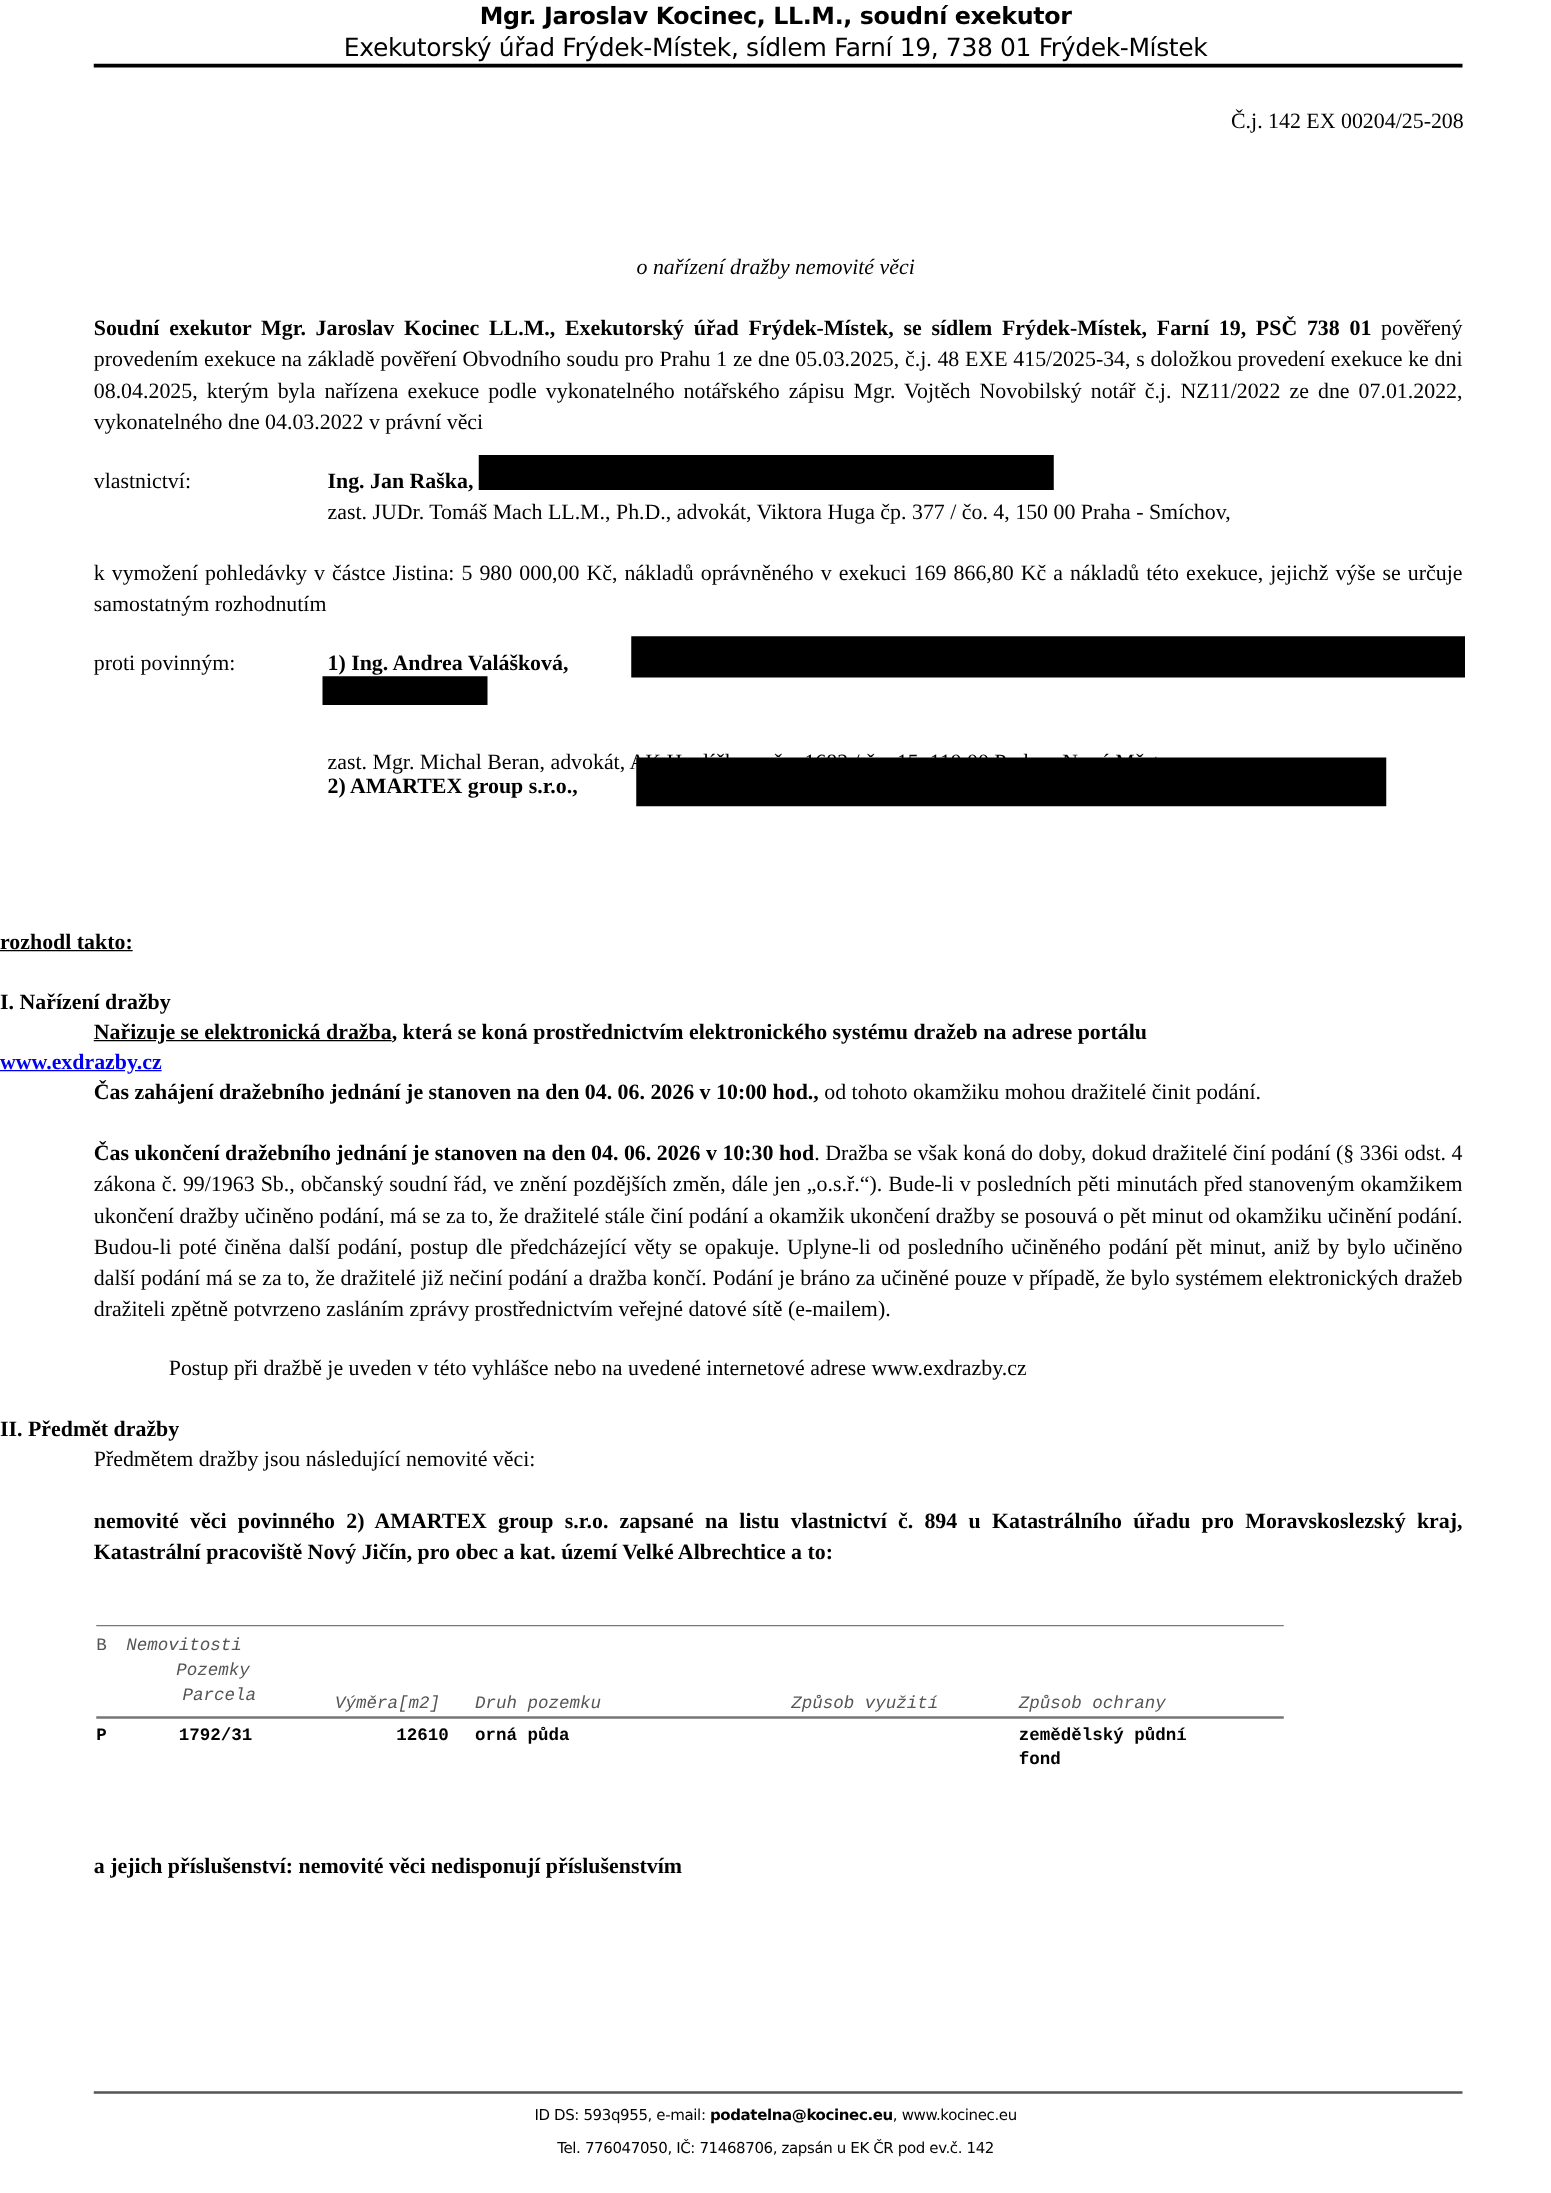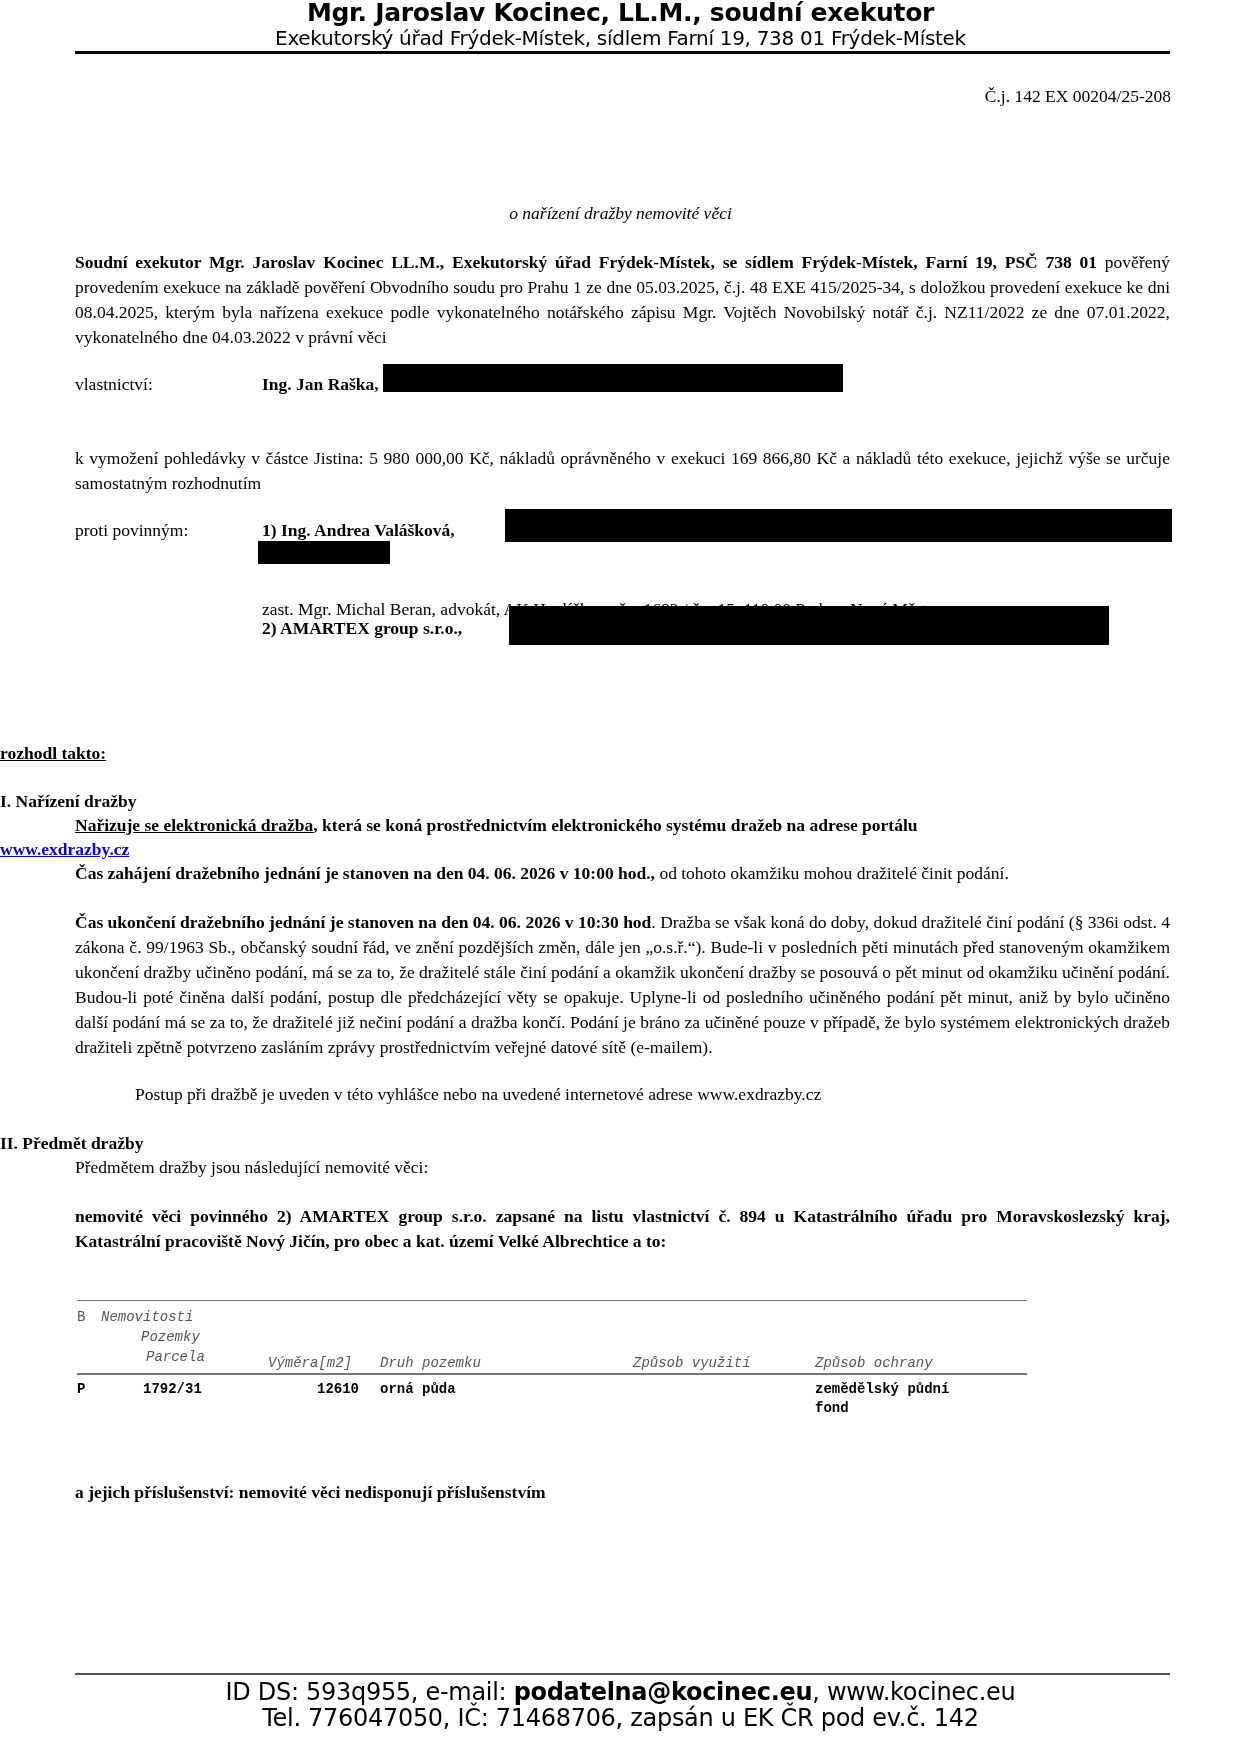--- a/index.html
+++ b/index.html
@@ -1,40 +1,40 @@
 <!DOCTYPE html>
 <html><head>
 <meta charset="utf-8">
 <style>
   html, body { margin: 0; padding: 0; background: #ffffff; }
   body { width: 1241px; height: 1754px; position: relative; overflow: hidden; color: #000; }
   .page { position: absolute; left: 0; top: 0; width: 1241px; height: 1754px; }
   .hdr { position: absolute; left: 0; width: 1241px; text-align: center; font-family: "DejaVu Sans", sans-serif; letter-spacing: -0.3px; }
-  .hdr-name { top: 0px; font-size: 25px; font-weight: bold; line-height: 26px; }
+  .hdr-name { top: 0px; font-size: 19px; font-weight: bold; line-height: 26px; }
   .hdr-office { top: 26px; font-size: 20px; line-height: 25px; }
   .hdr-rule { position: absolute; left: 75px; width: 1095px; top: 51px; height: 3px; background: #000; }
   .serif { font-family: "Liberation Serif", serif; font-size: 17.5px; line-height: 25px; }
   .abs { position: absolute; }
   .cj { top: 84px; right: 70px; text-align: right; }
   .title { left: 0; width: 1241px; text-align: center; font-weight: bold; top: 178px; }
   .subtitle { left: 0; width: 1241px; text-align: center; font-style: italic; top: 201px; }
   .para { left: 75px; width: 1095px; text-align: justify; }
   .para b { font-weight: bold; }
   .label-col { left: 75px; }
   .val-col { left: 262px; }
   .redact { position: absolute; background: #000; }
   .center { left: 0; width: 1241px; text-align: left; }
   .u { text-decoration: underline; }
   a.link { color: #0000ee; text-decoration: underline; font-weight: bold; }
   .kn { position: absolute; font-family: "Liberation Mono", monospace; font-size: 14px; line-height: 18px; color: #555; }
   .kn.bold { color: #000; font-weight: bold; }
   .kn.it { font-style: italic; }
   .kn-rule { position: absolute; left: 77px; width: 950px; background: #777; }
   .ftr-rule { position: absolute; left: 75px; width: 1095px; top: 1673px; height: 2px; background: #555; }
-  .ftr { position: absolute; left: 0; width: 1241px; text-align: center; font-family: "DejaVu Sans", sans-serif; font-size: 24px; line-height: 26px; letter-spacing: -0.3px; }
+  .ftr { position: absolute; left: 0; width: 1241px; text-align: center; font-family: "DejaVu Sans", sans-serif; font-size: 12px; line-height: 26px; letter-spacing: -0.3px; }
 </style>
 </head>
 <body>
 
 <div class="page">
 
   <div class="hdr hdr-name">Mgr. Jaroslav Kocinec, LL.M., soudní exekutor</div>
   <div class="hdr hdr-office">Exekutorský úřad Frýdek-Místek, sídlem Farní 19, 738 01 Frýdek-Místek</div>
   <div class="hdr-rule"></div>
 
@@ -42,20 +42,21 @@
 
   <div class="abs serif subtitle">o nařízení dražby nemovité věci</div>
 
   <div class="abs serif para" style="top:250px;">
     <b>Soudní exekutor Mgr. Jaroslav Kocinec LL.M., Exekutorský úřad Frýdek-Místek, se sídlem Frýdek-Místek, Farní 19, PSČ 738 01</b><span> pověřený provedením exekuce na základě pověření Obvodního soudu pro Prahu 1 ze dne 05.03.2025, č.j. 48 EXE 415/2025-34, s doložkou provedení exekuce ke dni 08.04.2025, kterým byla nařízena exekuce podle vykonatelného notářského zápisu Mgr. Vojtěch Novobilský notář č.j. NZ11/2022 ze dne 07.01.2022, vykonatelného dne 04.03.2022 v právní věci</span>
   </div>
 
   <div class="abs serif label-col" style="top:372px;">vlastnictví:</div>
   <div class="abs serif val-col" style="top:372px; font-weight:bold;">Ing. Jan Raška,</div>
   <div class="redact" style="left:383px; top:364px; width:460px; height:28px;"></div>
+  <div class="abs serif val-col" style="top:397px;">zast. JUDr. Tomáš Mach LL.M., Ph.D., advokát, Viktora Huga čp. 377 / čo. 4, 150 00 Praha - Smíchov,</div>
 
   <div class="abs serif para" style="top:446px;">k vymožení pohledávky v částce Jistina: 5 980 000,00 Kč, nákladů oprávněného v exekuci 169 866,80 Kč a nákladů této exekuce, jejichž výše se určuje samostatným rozhodnutím</div>
 
   <div class="abs serif label-col" style="top:518px;">proti povinným:</div>
   <div class="abs serif val-col" style="top:518px; font-weight:bold;">1) Ing. Andrea Valášková,</div>
   <div class="redact" style="left:505px; top:509px; width:667px; height:33px;"></div>
   <div class="redact" style="left:258px; top:541px; width:132px; height:23px;"></div>
   <div class="abs serif val-col" style="top:568px;margin-top:29px;">zast. Mgr. Michal Beran, advokát, AK Havlíčkova čp. 1682 / čo. 15, 110 00 Praha - Nové Město,</div>
   <div class="abs serif val-col" style="top:616px; font-weight:bold;">2) AMARTEX group s.r.o.,</div>
   <div class="redact" style="left:509px; top:606px; width:600px; height:39px;"></div>

